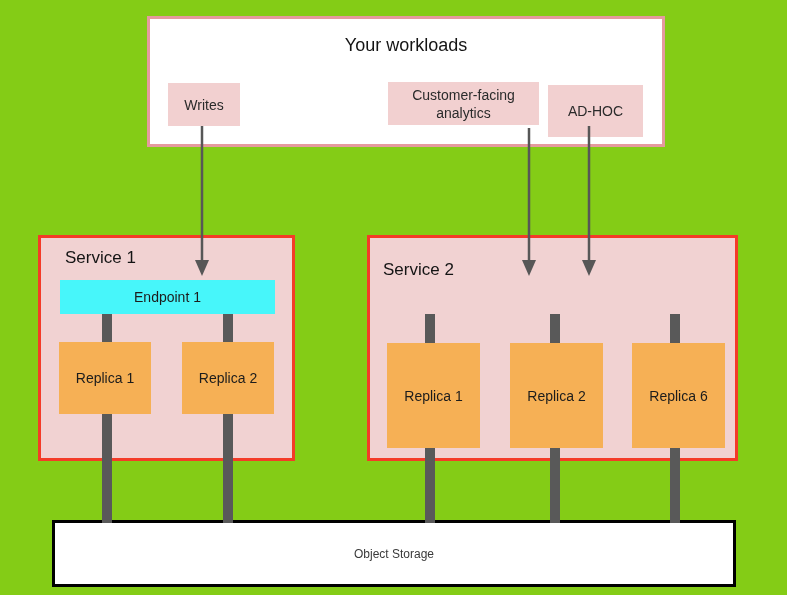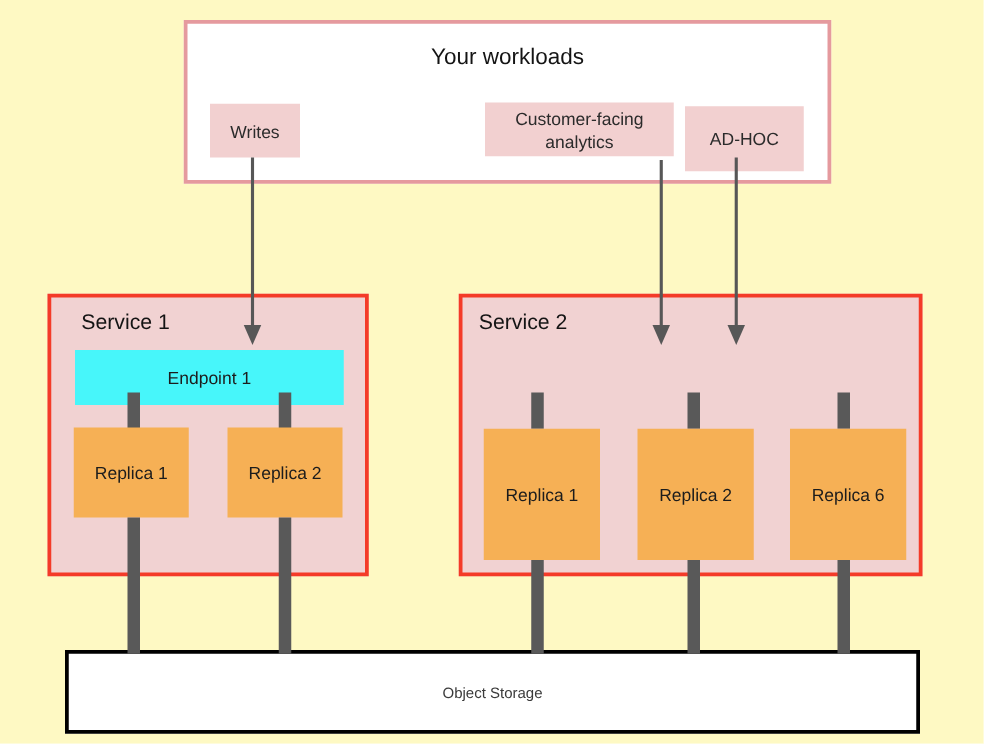--- a/index.html
+++ b/index.html
@@ -1,21 +1,21 @@
 <!DOCTYPE html>
 <html style="--workloads-border: #e59a9e; --label-fill: #f2d0d0; --service-border: #f43b28; --service-fill: #f1d2d2; --endpoint-fill: #47f6fa; --replica-fill: #f6b055; --connector: #595959; --arrow: #575757; --storage-border: #000000;"><head>
 <meta charset="utf-8">
 <style>
   html, body { margin: 0; padding: 0; background: #ffffff; }
   * { box-sizing: border-box; }
   .canvas {
     position: relative;
     width: 787px;
     height: 595px;
-    background: #fef9c3;
+    background: #84cc16;
     overflow: hidden;
     font-family: "Liberation Sans", sans-serif;
     color: #1f1f1f;
   }
 
   
   .workloads-box {
     position: absolute;
     left: 147px; top: 16px;
     width: 518px; height: 131px;
@@ -56,24 +56,24 @@
   }
   .service-1 { left: 38px;  width: 257px; }
   .service-2 { left: 367px; width: 371px; }
   .service-title {
     position: absolute;
     top: 10px;
     font-size: 17px;
     color: #141414;
   }
   .service-1 .service-title { left: 24px; }
-  .service-2 .service-title { left: 13px; }
+  .service-2 .service-title { left: 13px; margin-top: 12px; }
   .endpoint {
     position: absolute;
-    top: 42px; height: 44px;
+    top: 42px; height: 34px;
     background: var(--endpoint-fill, #47f6fa);
     display: flex;
     align-items: center;
     justify-content: center;
     font-size: 14px;
     color: #1c1c1c;
   }
   .service-1 .endpoint { left: 19px; width: 215px; }
   .service-2 .endpoint { left: 18px; width: 338px; }
   .replica {

